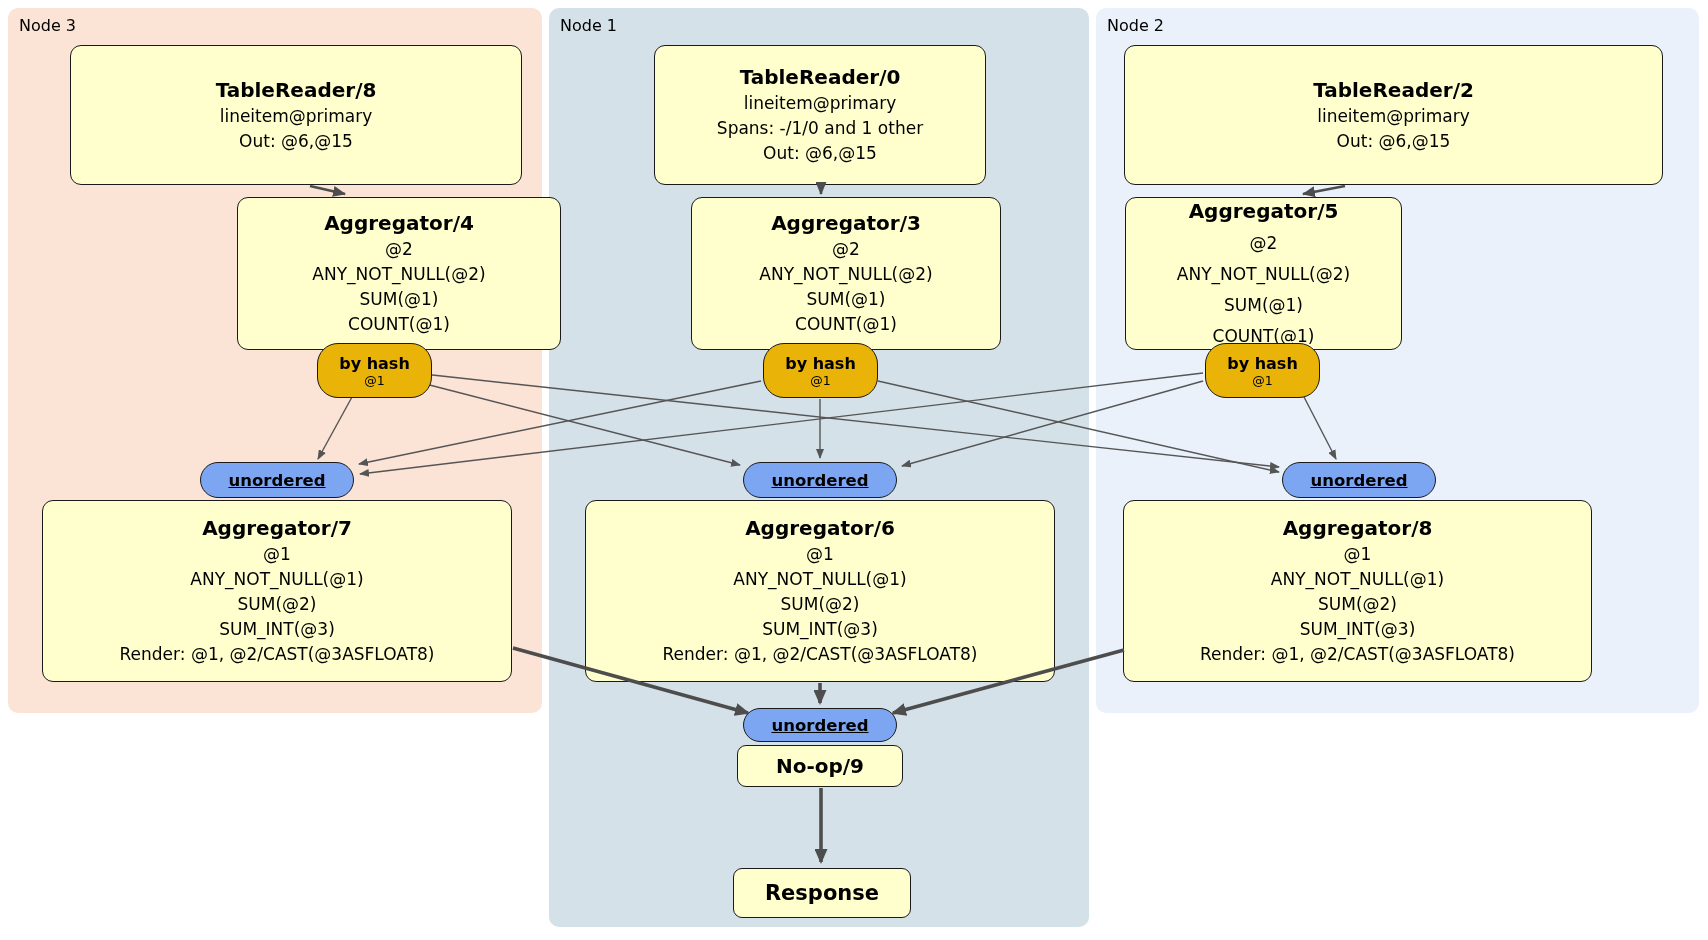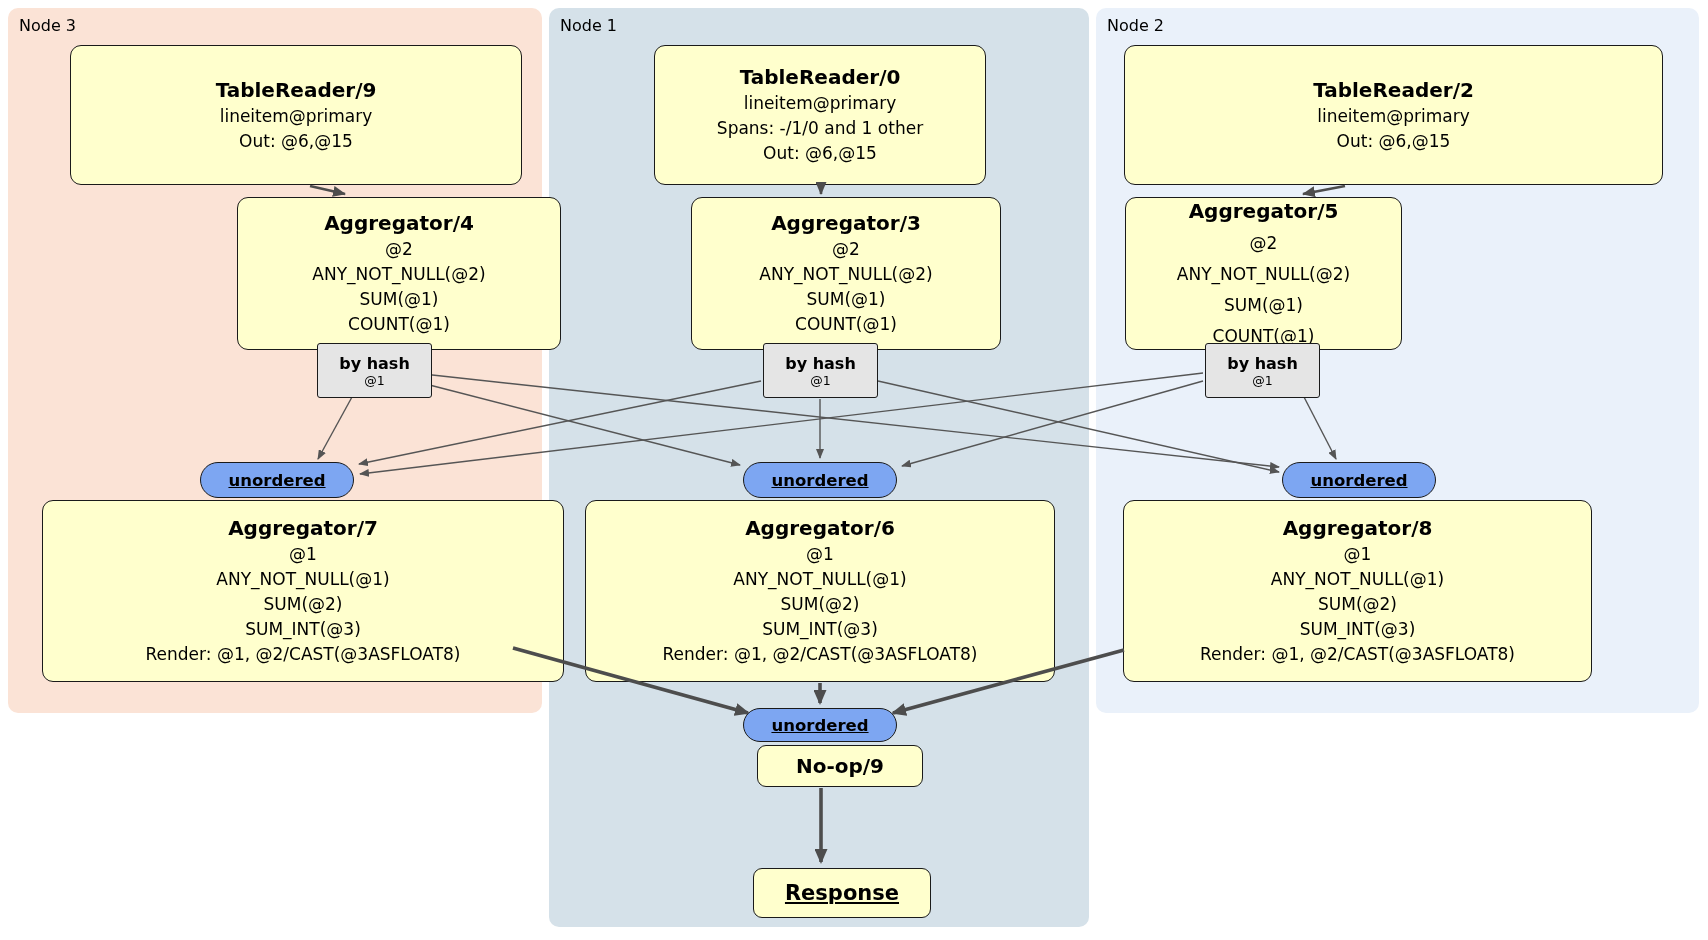--- a/index.html
+++ b/index.html
@@ -15,60 +15,60 @@
 
   .proc{
     position:absolute;background:#ffffcd;border:1.6px solid #1a1a1a;border-radius:11px;
     display:flex;flex-direction:column;justify-content:center;align-items:center;
     text-align:center;z-index:1;box-sizing:border-box;padding:4px 6px;
   }
   .proc-title{font-size:20px;font-weight:bold;line-height:27px;}
   .proc-line{font-size:17px;line-height:25px;white-space:nowrap;}
 
   .router{
-    position:absolute;background:#e5e5e5;border:1.6px solid #1a1a1a;border-radius:3px;
+    position:absolute;background:#eab308;border:1.6px solid #1a1a1a;border-radius:21px;
     display:flex;flex-direction:column;justify-content:center;align-items:center;
     text-align:center;z-index:3;box-sizing:border-box;
   }
   .router-label{font-size:16px;font-weight:bold;line-height:19px;}
   .router-sub{font-size:12.5px;line-height:15px;}
 
   .stream{
     position:absolute;background:#7da6f2;border:1.6px solid #1a1a1a;border-radius:18px;
     display:flex;justify-content:center;align-items:center;text-align:center;
     font-size:16.5px;font-weight:bold;z-index:3;box-sizing:border-box;text-decoration:underline;
   }
 
   .terminal{
     position:absolute;background:#ffffcd;border:1.8px solid #1a1a1a;border-radius:9px;
     display:flex;justify-content:center;align-items:center;text-align:center;
-    font-weight:bold;z-index:3;box-sizing:border-box;margin-left:20px;
+    font-weight:bold;z-index:3;box-sizing:border-box;
   }
   #noop9{font-size:20px;}
-  #response{font-size:21px;text-decoration:underline;}
+  #response{font-size:21px;}
 
   #edges{position:absolute;left:0;top:0;z-index:2;pointer-events:none;}
 </style>
 </head>
 <body>
 
 <div id="canvas">
 
   <div class="region" id="region-node3">
     <div class="region-label">Node 3</div>
   </div>
   <div class="region" id="region-node1">
     <div class="region-label">Node 1</div>
   </div>
   <div class="region" id="region-node2">
     <div class="region-label">Node 2</div>
   </div>
 
   <div class="proc" style="left:70px;top:45px;width:452px;height:140px;">
-    <div class="proc-title">TableReader/9</div>
+    <div class="proc-title">TableReader/8</div>
     <div class="proc-line">lineitem@primary</div>
     <div class="proc-line">Out: @6,@15</div>
   </div>
   <div class="proc" style="left:654px;top:45px;width:332px;height:140px;">
     <div class="proc-title">TableReader/0</div>
     <div class="proc-line">lineitem@primary</div>
     <div class="proc-line">Spans: -/1/0 and 1 other</div>
     <div class="proc-line">Out: @6,@15</div>
   </div>
   <div class="proc" style="left:1124px;top:45px;width:539px;height:140px;">
@@ -109,21 +109,21 @@
   </div>
   <div class="router" style="left:1205px;top:343px;width:115px;height:55px;">
     <div class="router-label">by hash</div>
     <div class="router-sub">@1</div>
   </div>
 
   <div class="stream" style="left:200px;top:462px;width:154px;height:36px;">unordered</div>
   <div class="stream" style="left:743px;top:462px;width:154px;height:36px;">unordered</div>
   <div class="stream" style="left:1282px;top:462px;width:154px;height:36px;">unordered</div>
 
-  <div class="proc" style="left:42px;top:500px;width:522px;height:182px;">
+  <div class="proc" style="left:42px;top:500px;width:470px;height:182px;">
     <div class="proc-title">Aggregator/7</div>
     <div class="proc-line">@1</div>
     <div class="proc-line">ANY_NOT_NULL(@1)</div>
     <div class="proc-line">SUM(@2)</div>
     <div class="proc-line">SUM_INT(@3)</div>
     <div class="proc-line">Render: @1, @2/CAST(@3ASFLOAT8)</div>
   </div>
   <div class="proc" style="left:585px;top:500px;width:470px;height:182px;">
     <div class="proc-title">Aggregator/6</div>
     <div class="proc-line">@1</div>

